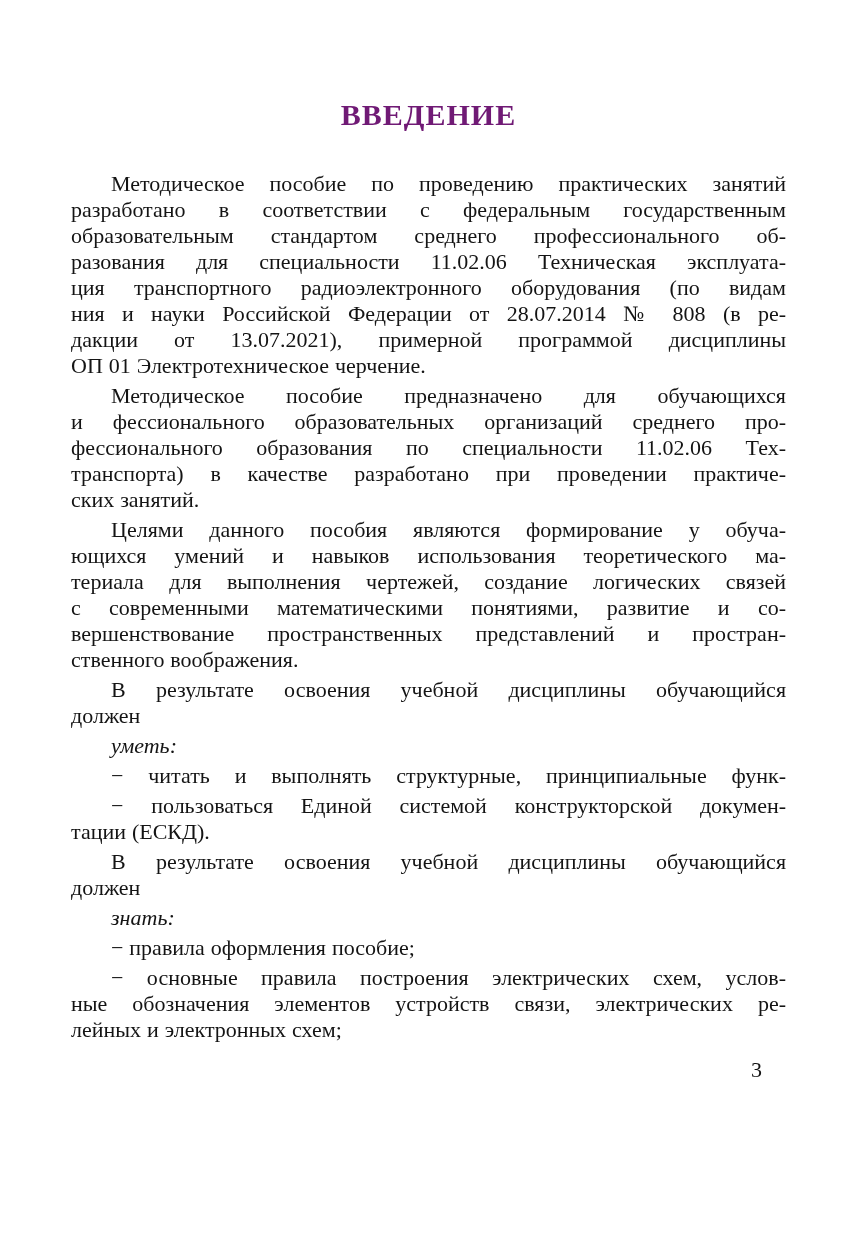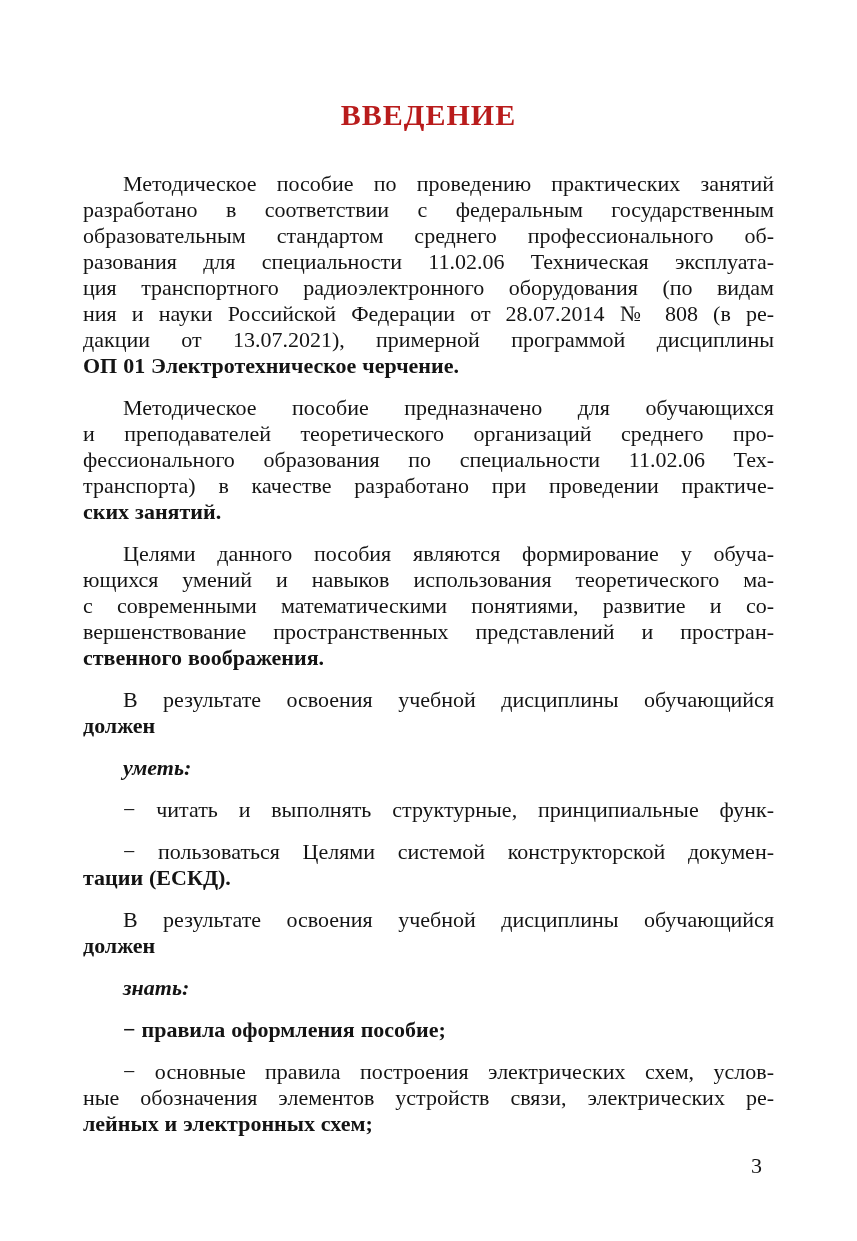--- a/index.html
+++ b/index.html
@@ -23,45 +23,44 @@
     margin: 0 67px;
     width: 723px;
   }
   .doc-title {
     margin: 0;
     font-size: 30px;
     line-height: 34px;
     font-weight: bold;
     letter-spacing: 1px;
     text-align: center;
-    color: #b91c1c;
+    color: #701a75;
   }
   .body-text {
     margin-top: 39px;
     font-size: 22px;
     line-height: 26px;
   }
   .para {
-    margin: 16px;
+    margin: 4px;
   }
   .line {
     text-align: justify;
     text-align-last: justify;
     word-spacing: 0.02em;
   }
   .line.first {
     text-indent: 40px;
   }
   .line.last {
     text-align: left;
     text-align-last: left;
-    font-weight: bold;
   }
   .para.term .line {
-    font-weight: bold;
+    font-weight: normal;
     font-style: italic;
   }
   .page-number {
     margin: 14px 67px 0 67px;
     width: 723px;
     box-sizing: border-box;
     padding-right: 28px;
     text-align: right;
     font-size: 22px;
     line-height: 26px;
@@ -80,44 +79,45 @@
           <div class="line">разработано в соответствии с федеральным государственным</div>
           <div class="line">образовательным стандартом среднего профессионального об-</div>
           <div class="line">разования для специальности 11.02.06 Техническая эксплуата-</div>
           <div class="line">ция транспортного радиоэлектронного оборудования (по видам</div>
           <div class="line">ния и науки Российской Федерации от 28.07.2014 № 808 (в ре-</div>
           <div class="line">дакции от 13.07.2021), примерной программой дисциплины</div>
           <div class="line last">ОП 01 Электротехническое черчение.</div>
         </div>
         <div class="para">
           <div class="line first">Методическое пособие предназначено для обучающихся</div>
-          <div class="line">и преподавателей теоретического организаций среднего про-</div>
+          <div class="line">и фессионального образовательных организаций среднего про-</div>
           <div class="line">фессионального образования по специальности 11.02.06 Тех-</div>
           <div class="line">транспорта) в качестве разработано при проведении практиче-</div>
           <div class="line last">ских занятий.</div>
         </div>
         <div class="para">
           <div class="line first">Целями данного пособия являются формирование у обуча-</div>
           <div class="line">ющихся умений и навыков использования теоретического ма-</div>
+          <div class="line">териала для выполнения чертежей, создание логических связей</div>
           <div class="line">с современными математическими понятиями, развитие и со-</div>
           <div class="line">вершенствование пространственных представлений и простран-</div>
           <div class="line last">ственного воображения.</div>
         </div>
         <div class="para">
           <div class="line first">В результате освоения учебной дисциплины обучающийся</div>
           <div class="line last">должен</div>
         </div>
         <div class="para term">
           <div class="line first last">уметь:</div>
         </div>
         <div class="para">
           <div class="line first">− читать и выполнять структурные, принципиальные функ-</div>
         </div>
         <div class="para">
-          <div class="line first">− пользоваться Целями системой конструкторской докумен-</div>
+          <div class="line first">− пользоваться Единой системой конструкторской докумен-</div>
           <div class="line last">тации (ЕСКД).</div>
         </div>
         <div class="para">
           <div class="line first">В результате освоения учебной дисциплины обучающийся</div>
           <div class="line last">должен</div>
         </div>
         <div class="para term">
           <div class="line first last">знать:</div>
         </div>
         <div class="para">

